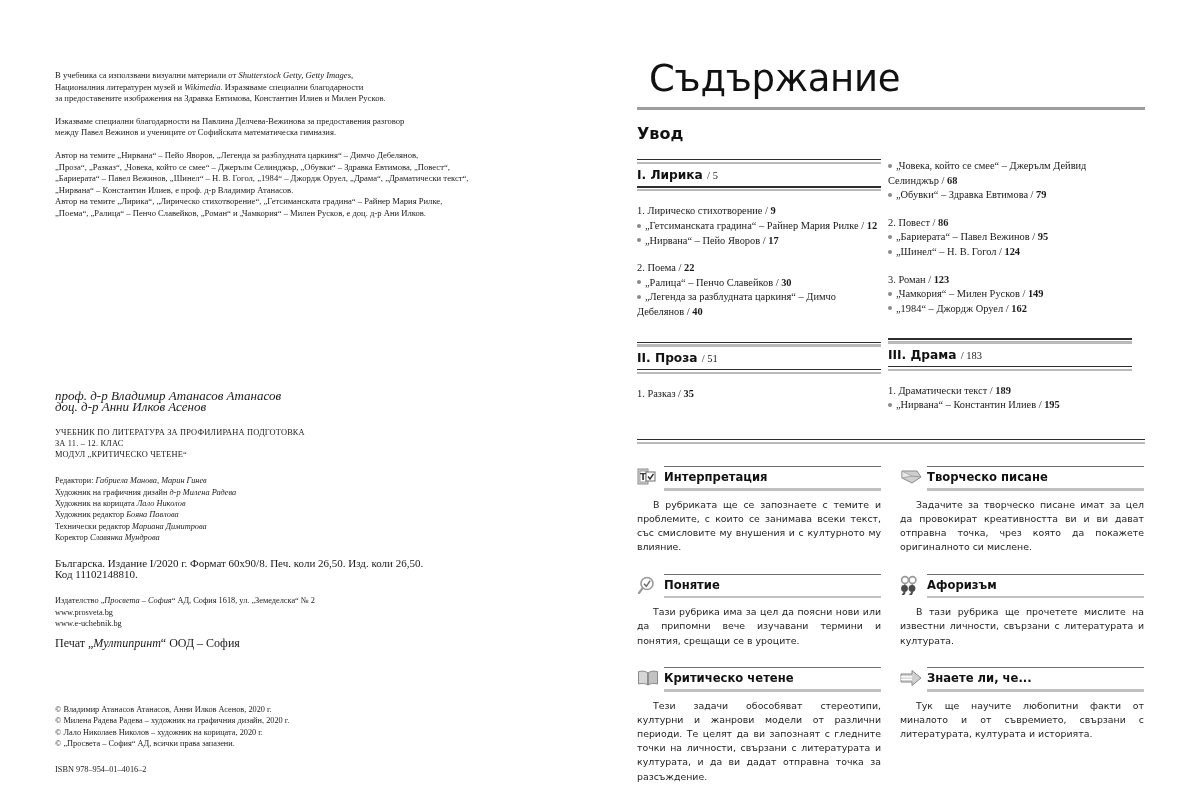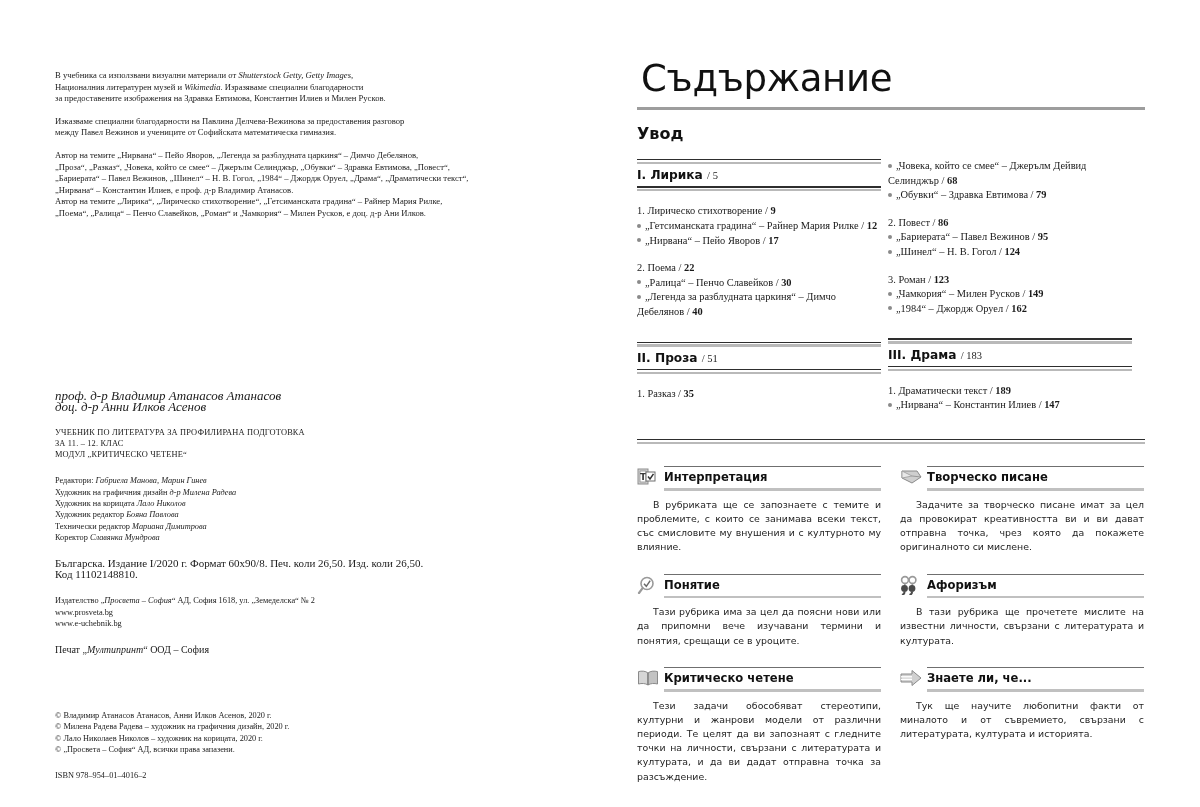--- a/index.html
+++ b/index.html
@@ -59,22 +59,22 @@
     font-size: 11px;
     line-height: 11.4px;
   }
   .publisher-block {
     margin-top: 15px;
     font-size: 8.3px;
     line-height: 11.4px;
   }
   .publisher-block .ital { font-style: italic; text-align: center; }
   .printer-block {
-    margin-top: 14px;
-    font-size: 10px;
+    margin-top: 8px;
+    font-size: 12px;
     line-height: 11.4px;
   }
   .printer-block .ital { font-style: italic; }
   .copyright-block {
     margin-top: 55px;
     font-size: 8.3px;
     line-height: 11.4px;
   }
   .isbn-block {
     margin-top: 14px;
@@ -89,21 +89,21 @@
     top: 58px;
     width: 508px;
   }
   #toc-title {
     font-family: "DejaVu Sans", sans-serif;
     font-size: 37px;
     font-weight: 400;
     letter-spacing: -0.3px;
     color: #111;
     line-height: 42px;
-    margin: 0 0 7px 4px;
+    margin: 0 0 7px 12px;
   }
   .rule-thick {
     height: 3px;
     background: #9d9d9d;
     width: 100%;
     margin: 0;
   }
   .rule-double {
     width: 100%;
   }
@@ -406,21 +406,21 @@
       <div class="rule-double">
           <div class="r1"></div>
           <div class="r2"></div>
         </div>
 
       <div class="toc-group">
         <div class="toc-line">
           <span>1. Драматически текст / </span><b>189</b>
         </div>
         <div class="toc-line sub">
-          <span class="bullet"></span><span>„Нирвана“ – Константин Илиев / </span><b>147</b>
+          <span class="bullet"></span><span>„Нирвана“ – Константин Илиев / </span><b>195</b>
         </div>
       </div>
     </div>
   </div>
 
   <div id="rubric-divider" class="rule-double">
     <div class="r1"></div>
       <div class="r2"></div>
   </div>
 

